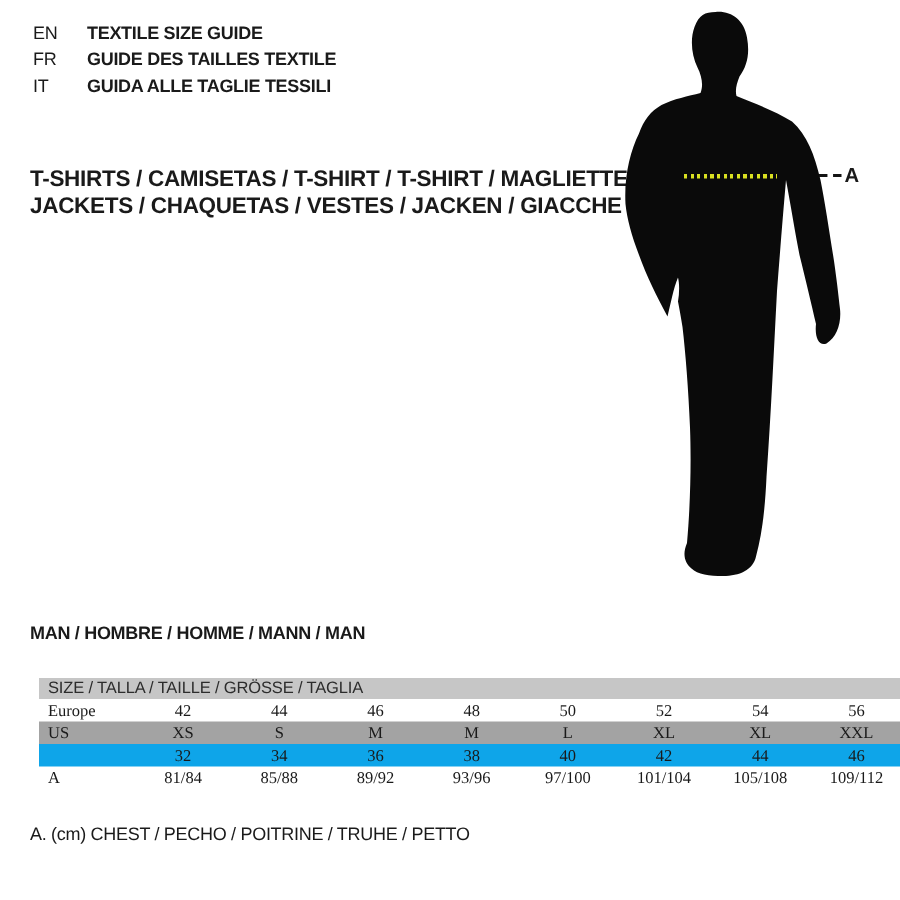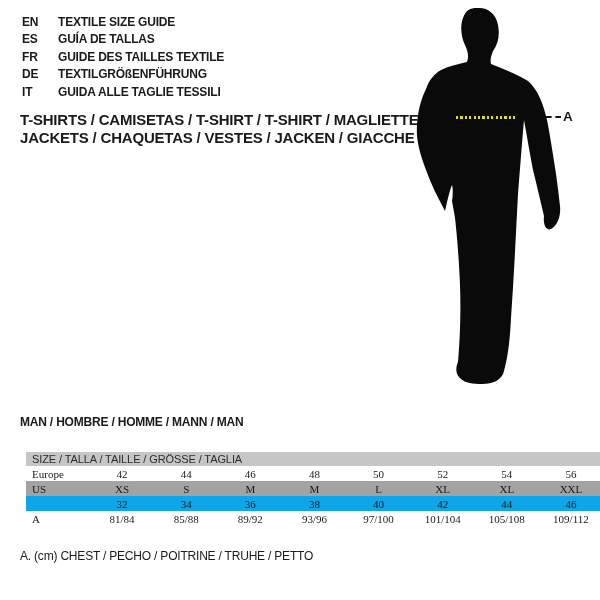--- a/index.html
+++ b/index.html
@@ -3,21 +3,21 @@
 <meta charset="utf-8">
 <style>
   html,body{margin:0;padding:0;}
   body{
     width:600px;height:600px;background:#ffffff;position:relative;overflow:hidden;
     font-family:"Liberation Sans","DejaVu Sans",sans-serif;color:#1a1a1a;
   }
   
   .lang-list{position:absolute;left:22px;top:13px;}
   .lang-row{display:flex;height:17.5px;align-items:center;}
-  .lang-code{width:36px;font-size:12px;font-weight:bold;letter-spacing:-0.2px;}
+  .lang-code{width:36px;font-size:12px;font-weight:normal;letter-spacing:-0.2px;}
   .lang-label{font-size:12px;font-weight:bold;letter-spacing:-0.2px;white-space:nowrap;}
   
   .categories{position:absolute;left:20px;top:111px;}
   .category-line{font-size:15px;font-weight:bold;letter-spacing:-0.2px;height:18px;white-space:nowrap;}
   
   .figure-svg{position:absolute;left:0;top:0;width:600px;height:600px;pointer-events:none;}
   .chest-line{
     position:absolute;left:456px;top:116px;width:62px;height:2.6px;
     background:repeating-linear-gradient(90deg,#d9e021 0 2.2px,transparent 2.2px 4.4px);
   }
@@ -41,30 +41,22 @@
 </style>
 </head>
 <body>
 
 <div class="lang-list">
   <div class="lang-row">
     <span class="lang-code">EN</span>
     <span class="lang-label">TEXTILE SIZE GUIDE</span>
   </div>
   <div class="lang-row">
-    <span class="lang-code">ES</span>
-    <span class="lang-label">GUÍA DE TALLAS</span>
-  </div>
-  <div class="lang-row">
     <span class="lang-code">FR</span>
     <span class="lang-label">GUIDE DES TAILLES TEXTILE</span>
-  </div>
-  <div class="lang-row">
-    <span class="lang-code">DE</span>
-    <span class="lang-label">TEXTILGRÖßENFÜHRUNG</span>
   </div>
   <div class="lang-row">
     <span class="lang-code">IT</span>
     <span class="lang-label">GUIDA ALLE TAGLIE TESSILI</span>
   </div>
 </div>
 
 <div class="categories">
   <div class="category-line">T-SHIRTS / CAMISETAS / T-SHIRT / T-SHIRT / MAGLIETTE</div>
   <div class="category-line">JACKETS / CHAQUETAS / VESTES / JACKEN / GIACCHE</div>

